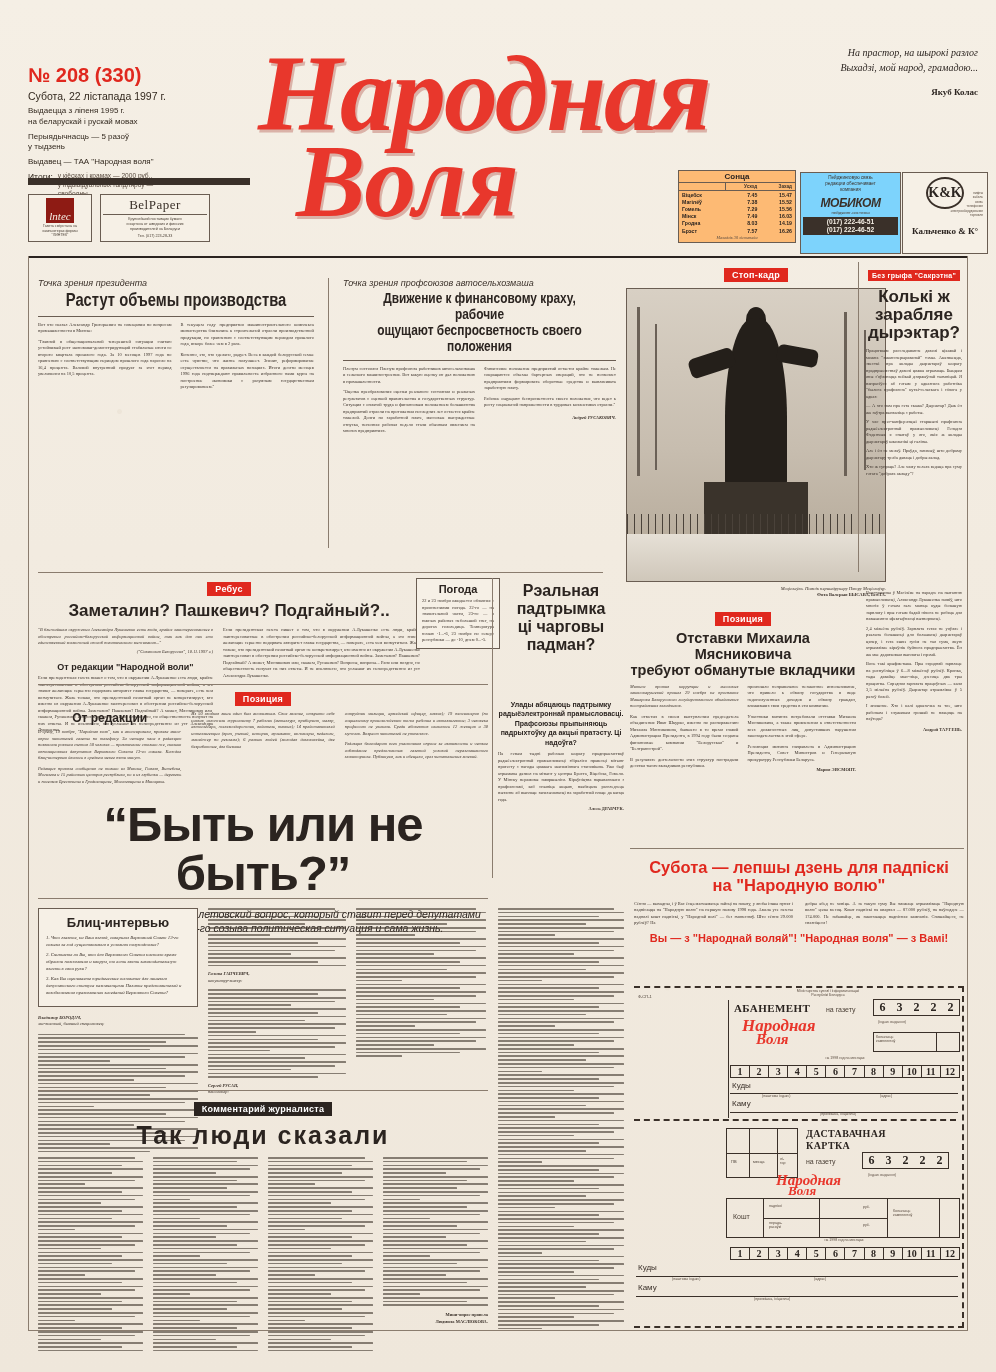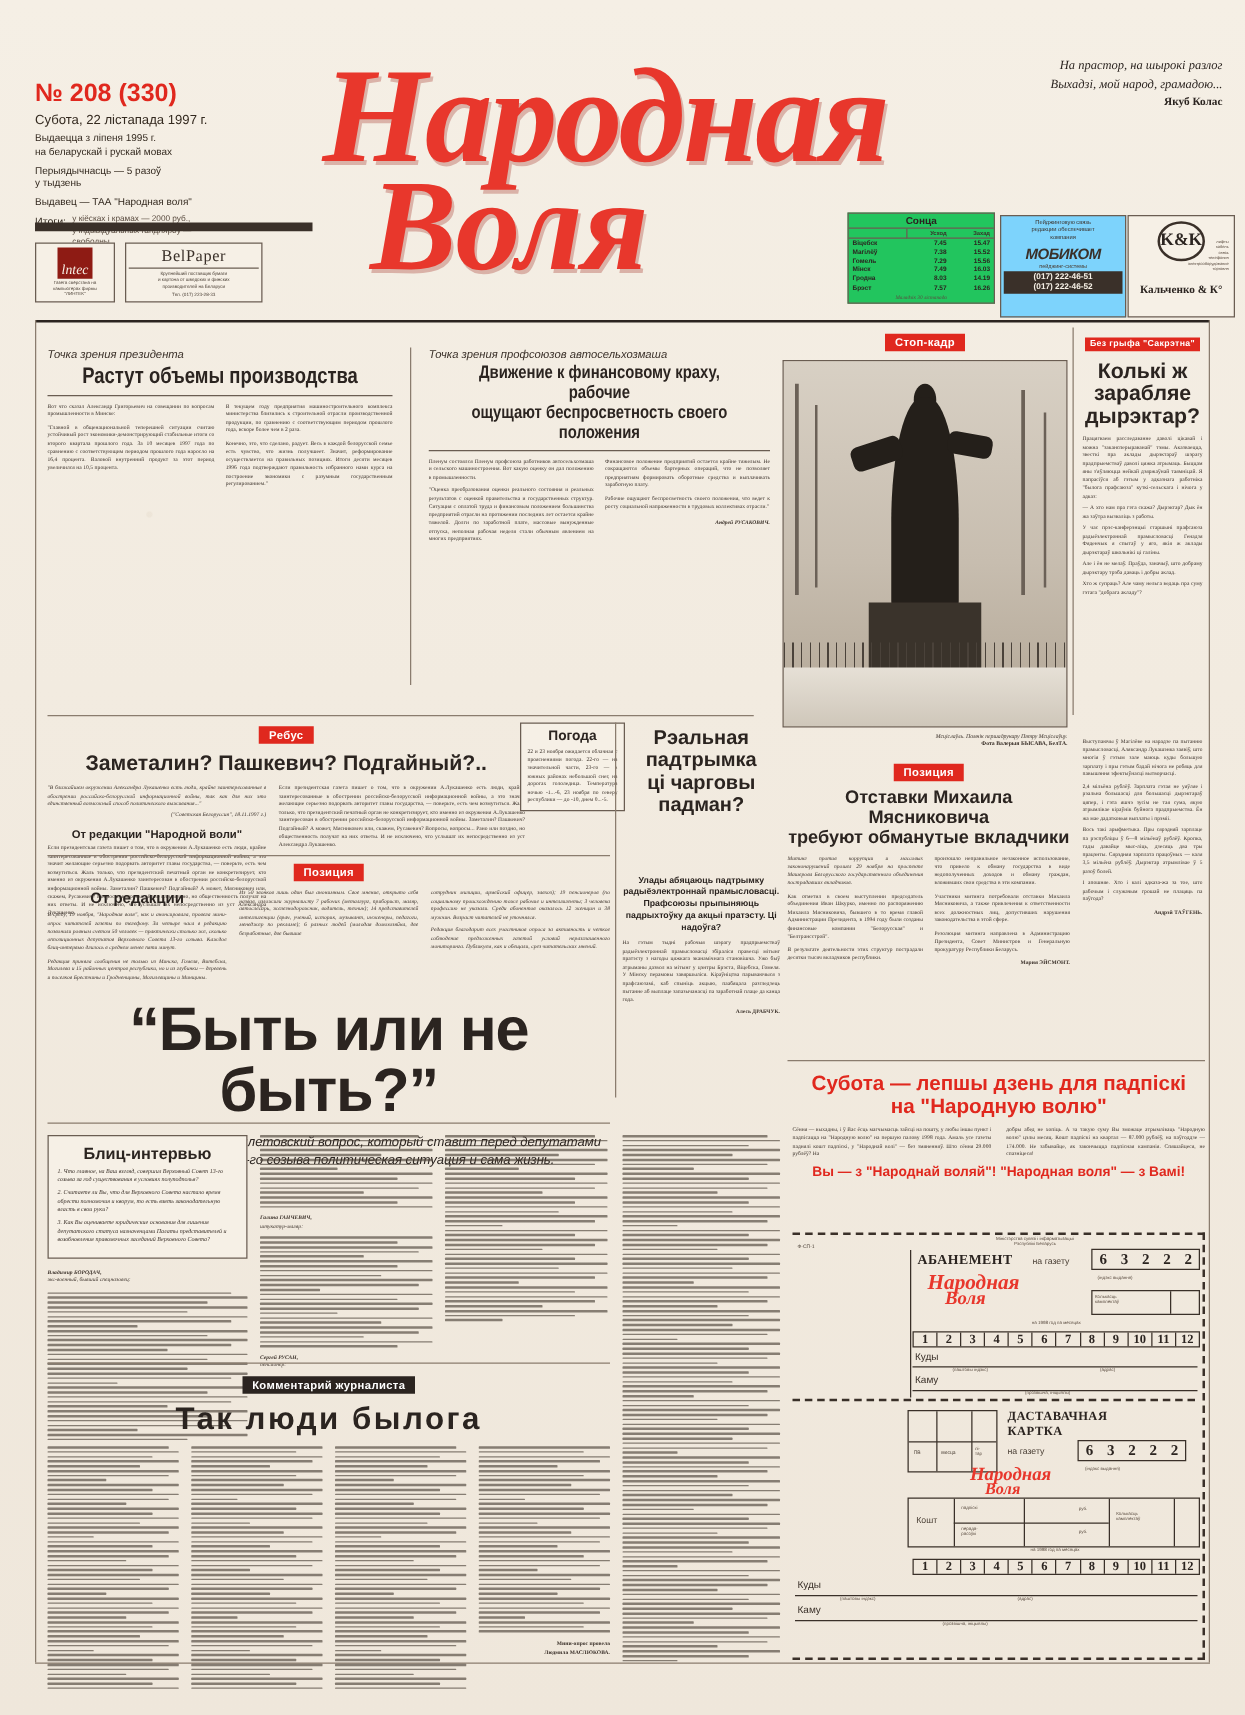--- a/index.html
+++ b/index.html
@@ -66,25 +66,25 @@
      color:#e8372c; line-height:.86; white-space:nowrap;
      text-shadow:2px 3px 0 rgba(160,40,30,.30);
   }
   .mh1 { position:absolute; left:22px; top:0; font-size:108px; letter-spacing:-2px; }
   .mh2 { position:absolute; left:60px; top:88px; font-size:104px; letter-spacing:-1px; }
 
   .epigraph { position:absolute; right:18px; top:46px; text-align:right;
      font-family:"Liberation Serif", serif; font-style:italic; font-size:10px;
      line-height:1.45; color:#2b2420; }
   .epigraph .author { font-style:normal; font-weight:bold; font-size:9px;
-     margin-top:0; }
+     margin-top:11px; }
 
   
   .suntable { position:absolute; left:678px; top:170px; width:116px;
-     border:1px solid #6a5d52; background:#22c55e; }
+     border:1px solid #6a5d52; background:#fdba74; }
   .suntable .ttl { text-align:center; font-family:"Liberation Sans",sans-serif;
      font-weight:bold; font-size:8px; border-bottom:1px solid #6a5d52; padding:1px 0;}
   .suntable table { width:100%; border-collapse:collapse;
      font-family:"Liberation Sans",sans-serif; font-size:5.2px; }
   .suntable th { font-size:4.6px; padding:1px 3px; border-bottom:1px solid #6a5d52;
      text-align:right; color:#3a3029; }
   .suntable th.c1 { border-right:1px solid #6a5d52; }
   .suntable td { padding:.6px 3px; font-weight:bold; color:#2b2420; }
   .suntable td.city { text-align:left; }
   .suntable td.v { text-align:right; }
@@ -371,21 +371,21 @@
         <div style="flex:1" class="body-text">
           <p style="margin:0 0 4px 0">Финансовое положение предприятий остается крайне тяжелым. Не сокращаются объемы бартерных операций, что не позволяет предприятиям формировать оборотные средства и выплачивать заработную плату.</p>
           <p style="margin:0 0 4px 0">Рабочие ощущают беспросветность своего положения, что ведет к росту социальной напряженности в трудовых коллективах отрасли."</p>
           <p style="margin:6px 0 0 0; text-align:right; font-style:italic; font-weight:bold;">Андрей РУСАКОВИЧ.</p>
         </div>
       </div>
     </div>
   </div>
 </div>
 
-<div class="col" style="left:626px; top:264px; width:228px;">
+<div class="col" style="left:626px; top:264px; width:260px;">
   <div style="text-align:center;">
     <span class="tag">Стоп-кадр</span>
   </div>
   <div class="photo" style="height:292px; margin-top:6px;">
     <div class="sky"></div>
     <div class="tree" style="left:4%; top:6%; width:3px; height:58%;"></div>
     <div class="tree" style="left:11%; top:12%; width:2px; height:50%;"></div>
     <div class="tree" style="left:84%; top:8%; width:3px; height:56%;"></div>
     <div class="tree" style="left:92%; top:14%; width:2px; height:48%;"></div>
     <div class="head"></div>
@@ -778,21 +778,21 @@
       <div class="ln s80"></div>
       <div class="ln s35"></div>
   </div>
 </div>
 
 <div class="hline" style="left:38px; top:1090px; width:450px;"></div>
 <div class="col" style="left:38px; top:1098px; width:450px;">
   <div style="text-align:center;">
     <span class="tag black">Комментарий журналиста</span>
   </div>
-  <div class="sec-title" style="font-size:25px; margin-top:5px; letter-spacing:2px;">Так люди былога</div>
+  <div class="sec-title" style="font-size:25px; margin-top:5px; letter-spacing:2px;">Так люди сказали</div>
   <div style="display:flex; gap:10px; margin-top:7px;">
     <div style="flex:1;" class="tblock">
       <div class="ln s92"></div>
         <div class="ln"></div>
         <div class="ln s80"></div>
         <div class="ln"></div>
       <div class="ln s70"></div>
         <div class="ln"></div>
         <div class="ln s92"></div>
         <div class="ln s45"></div>

